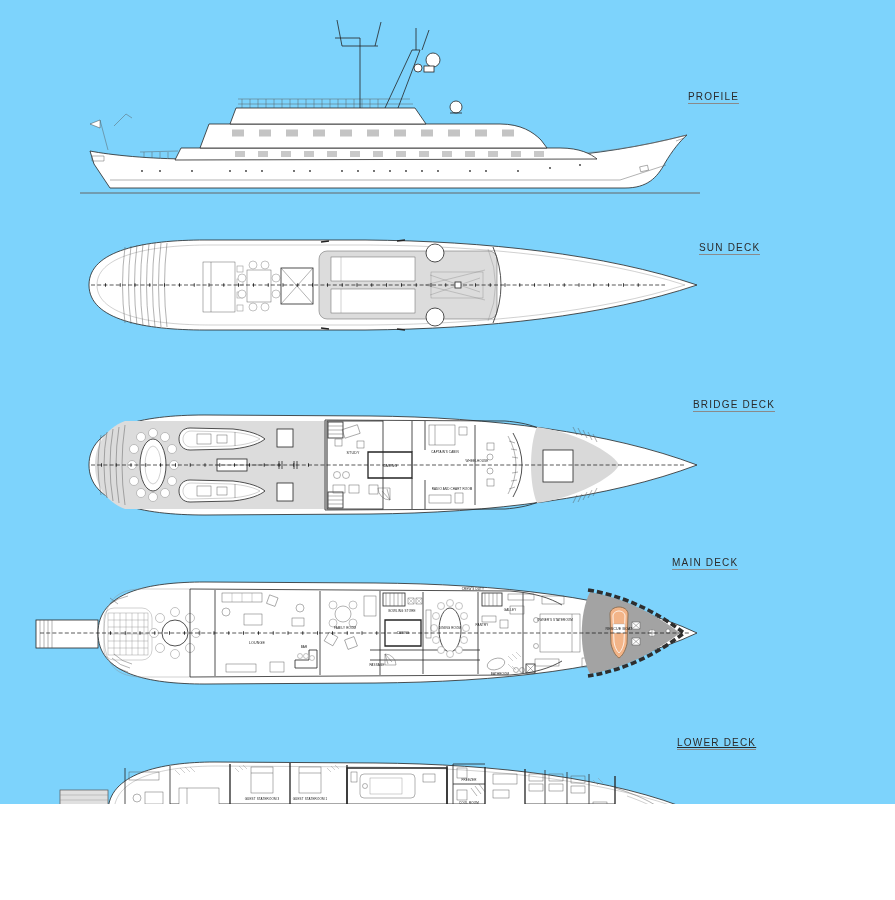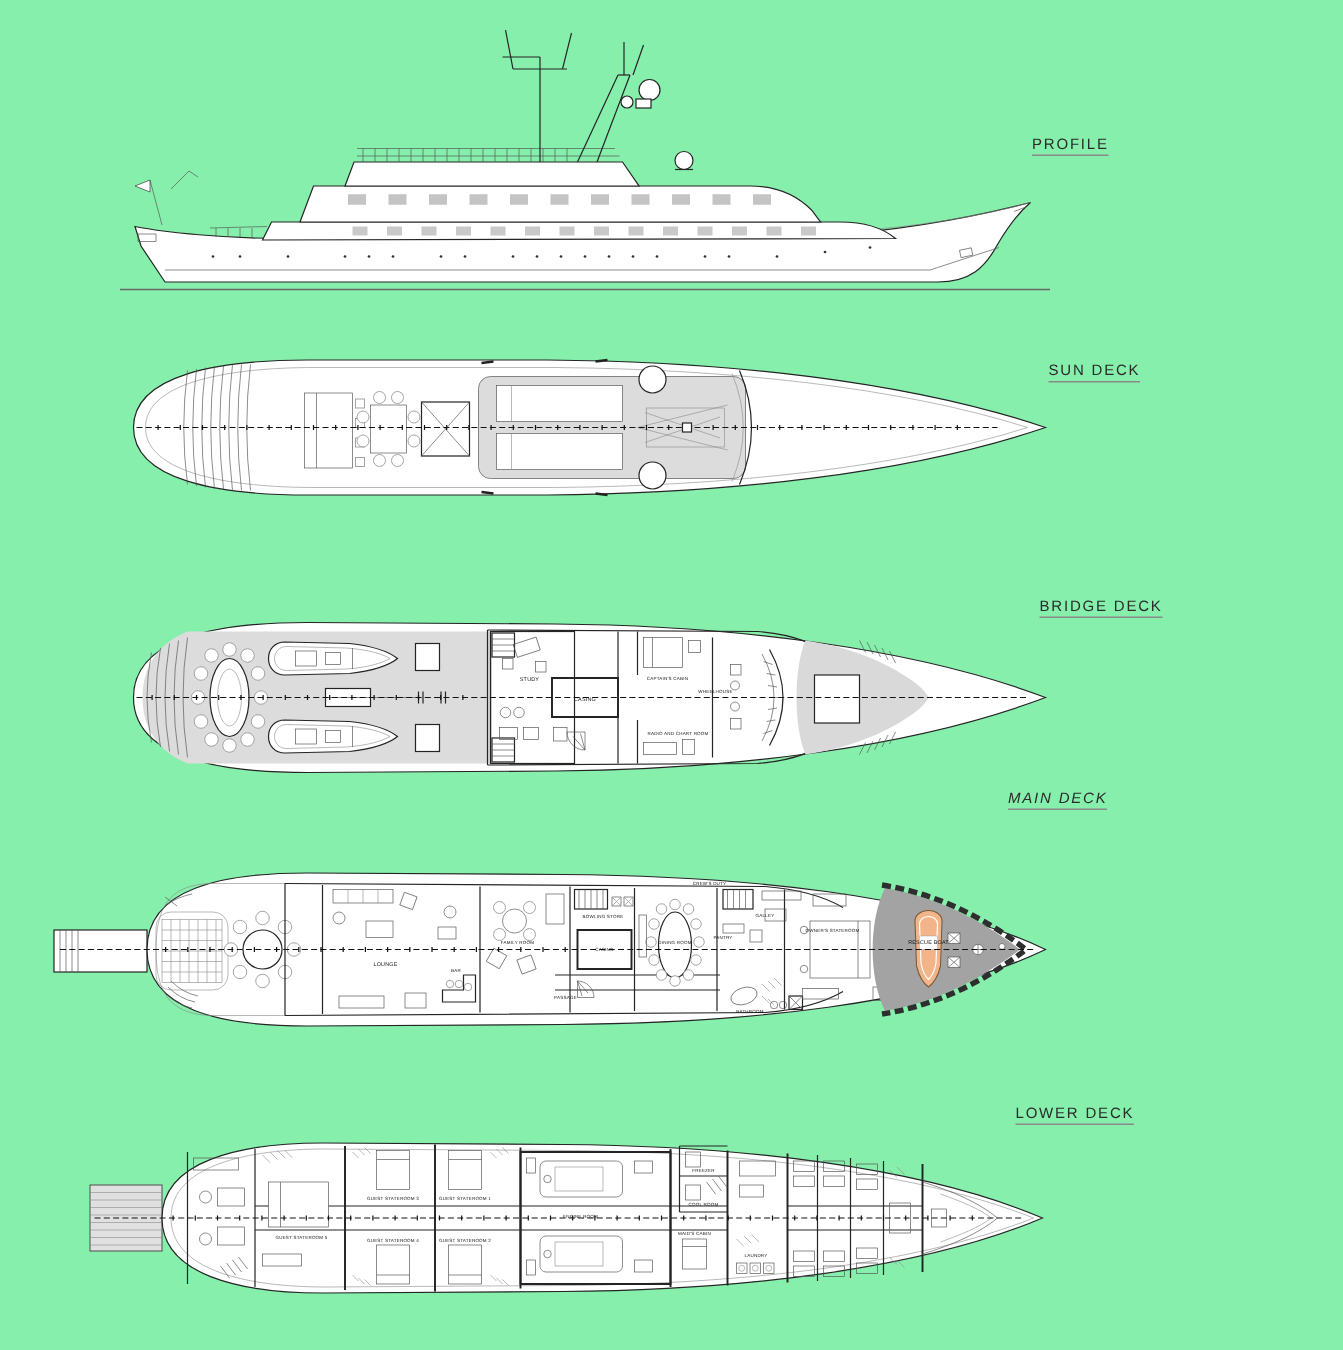--- a/index.html
+++ b/index.html
@@ -1,16 +1,16 @@
 <!DOCTYPE html>
 <html><head>
 <meta charset="utf-8">
 <style>
   html,body{margin:0;padding:0;background:#fff;}
-  #canvas{position:relative;width:895px;height:900px;background:#86efac;overflow:hidden;
+  #canvas{position:relative;width:895px;height:804px;background:#7dd3fc;overflow:hidden;
           font-family:"Liberation Sans",sans-serif;}
   .view-title{position:absolute;font-size:10px;letter-spacing:1.2px;color:#2b2b2b;
               border-bottom:1px solid #8a8a8a;padding-bottom:1px;white-space:nowrap;}
   svg{position:absolute;overflow:visible;}
   
   .w{stroke:#242424;fill:none;stroke-width:0.8;}           
   .w2{stroke:#242424;fill:none;stroke-width:1.3;}          
   .t{stroke:#555;fill:none;stroke-width:0.45;}             
   .tt{stroke:#8a8a8a;fill:none;stroke-width:0.4;}          
   .fw{fill:#ffffff;stroke:#242424;stroke-width:0.8;}       
@@ -315,21 +315,21 @@
       <line class="clt" x1="16" y1="60" x2="236" y2="60"></line>
       <line class="cl" x1="6" y1="60" x2="600" y2="60"></line>
     </g>
     <text class="lbl" x="268" y="49">STUDY</text>
     <text class="lbl" x="305" y="62">CASING</text>
     <text class="lbl lbl-s" x="360" y="48">CAPTAIN'S CABIN</text>
     <text class="lbl lbl-s" x="392" y="57">WHEELHOUSE</text>
     <text class="lbl lbl-s" x="367" y="85">RADIO AND CHART ROOM</text>
   </svg>
 
-  <div class="view-title" style="left:672px;top:527px;font-style:italic;">MAIN DECK</div>
+  <div class="view-title" style="left:672px;top:557px;">MAIN DECK</div>
 
   <svg style="left:30px;top:572px;" width="672" height="128" viewBox="0 0 672 128">
     <g>
       <rect class="fw" x="6" y="48" width="62" height="28" fill="#f2f2f2"></rect>
       <path class="t" d="M10,48 v28 M14,48 v28 M18,48 v28 M22,48 v28"></path>
     </g>
     <g>
       <path class="fw" d="M667,61 C590,24 465,12 345,11 L175,10 C118,10 68,20 68,61 C68,102 118,112 175,112 L345,111 C465,110 590,98 667,61 Z"></path>
       <path class="tt" d="M160,17 L110,17 C82,18 74,34 74,61 C74,88 82,104 110,105 L160,105"></path>
     </g>
@@ -470,21 +470,21 @@
     <text class="lbl lbl-s" x="347" y="94">PASSAGE</text>
     <text class="lbl lbl-s" x="420" y="57">DINING ROOM</text>
     <text class="lbl lbl-s" x="443" y="18">CREW'S DUTY</text>
     <text class="lbl lbl-s" x="480" y="39">GALLEY</text>
     <text class="lbl lbl-s" x="452" y="54">PANTRY</text>
     <text class="lbl lbl-s" x="470" y="103">BATHROOM</text>
     <text class="lbl lbl-s" x="525" y="49">OWNER'S STATEROOM</text>
     <text class="lbl" font-size="2.4" x="589" y="57.5">RESCUE BOAT</text>
   </svg>
 
-  <div class="view-title" style="left:677px;top:737px;">LOWER DECK</div>
+  <div class="view-title" style="left:677px;top:737px;text-decoration:underline;">LOWER DECK</div>
 
   <svg style="left:55px;top:748px;" width="648" height="126" viewBox="0 0 648 126">
     <g>
       <rect x="5" y="42" width="48" height="44" fill="#e0e0e0" stroke="#555" stroke-width="0.7"></rect>
       <path class="tt" d="M5,47 h48 M5,52 h48 M5,57 h48 M5,62 h48 M5,67 h48 M5,72 h48 M5,77 h48 M5,82 h48"></path>
     </g>
     <g>
       <path class="fw" d="M640,64 C560,30 440,16 320,15 L160,14 C105,14 53,26 53,64 C53,102 105,114 160,114 L320,113 C440,112 560,98 640,64 Z"></path>
       <path class="tt" d="M634,64 C556,33 440,20 322,19 L162,18 C110,18 59,29 59,64 C59,99 110,110 162,110 L322,109 C440,108 556,95 634,64"></path>
     </g>

